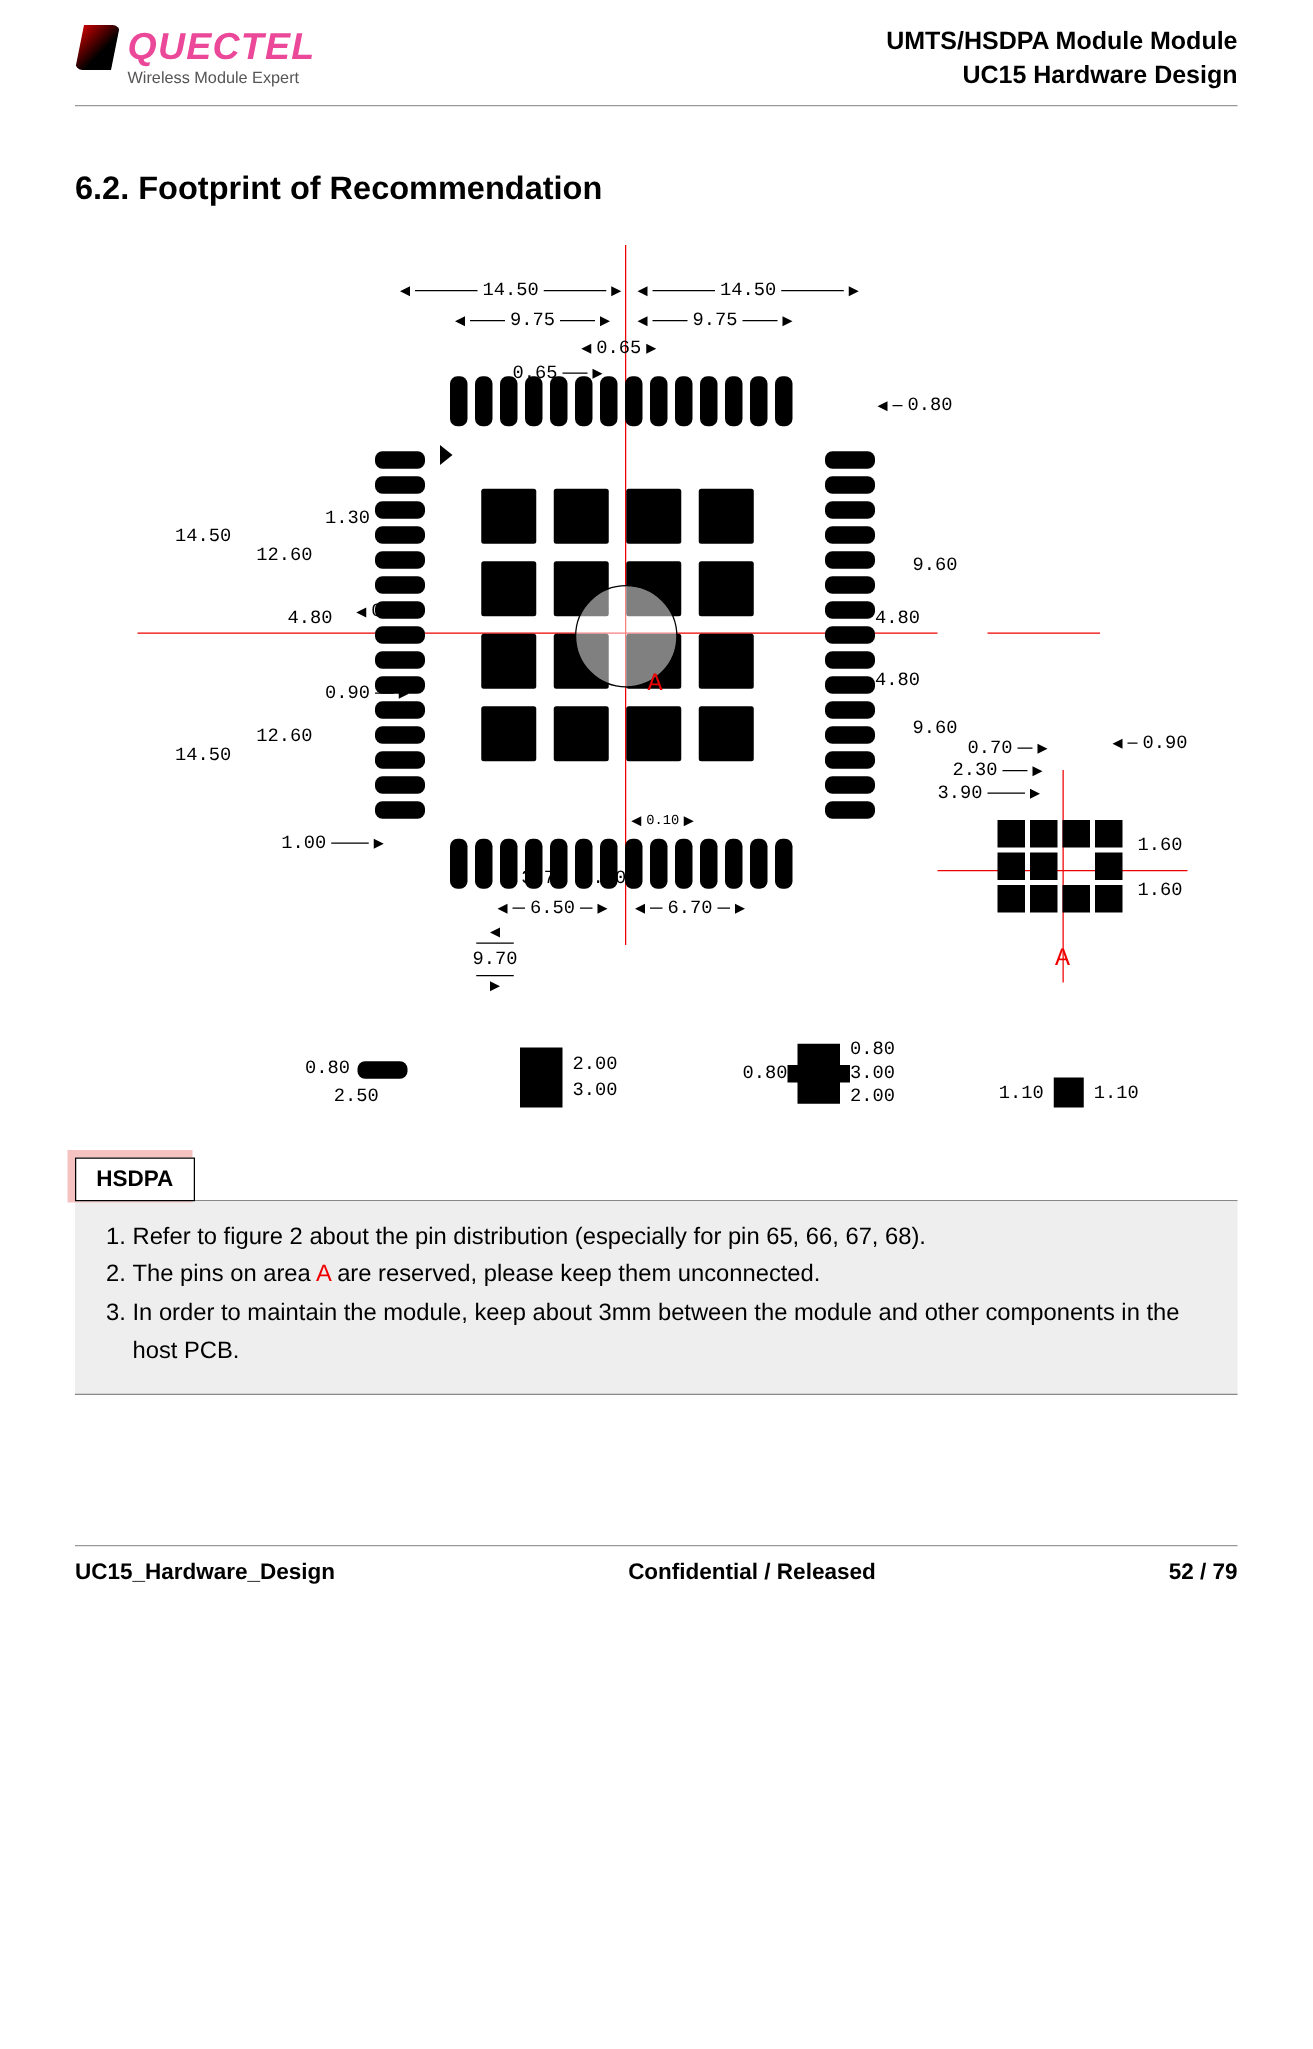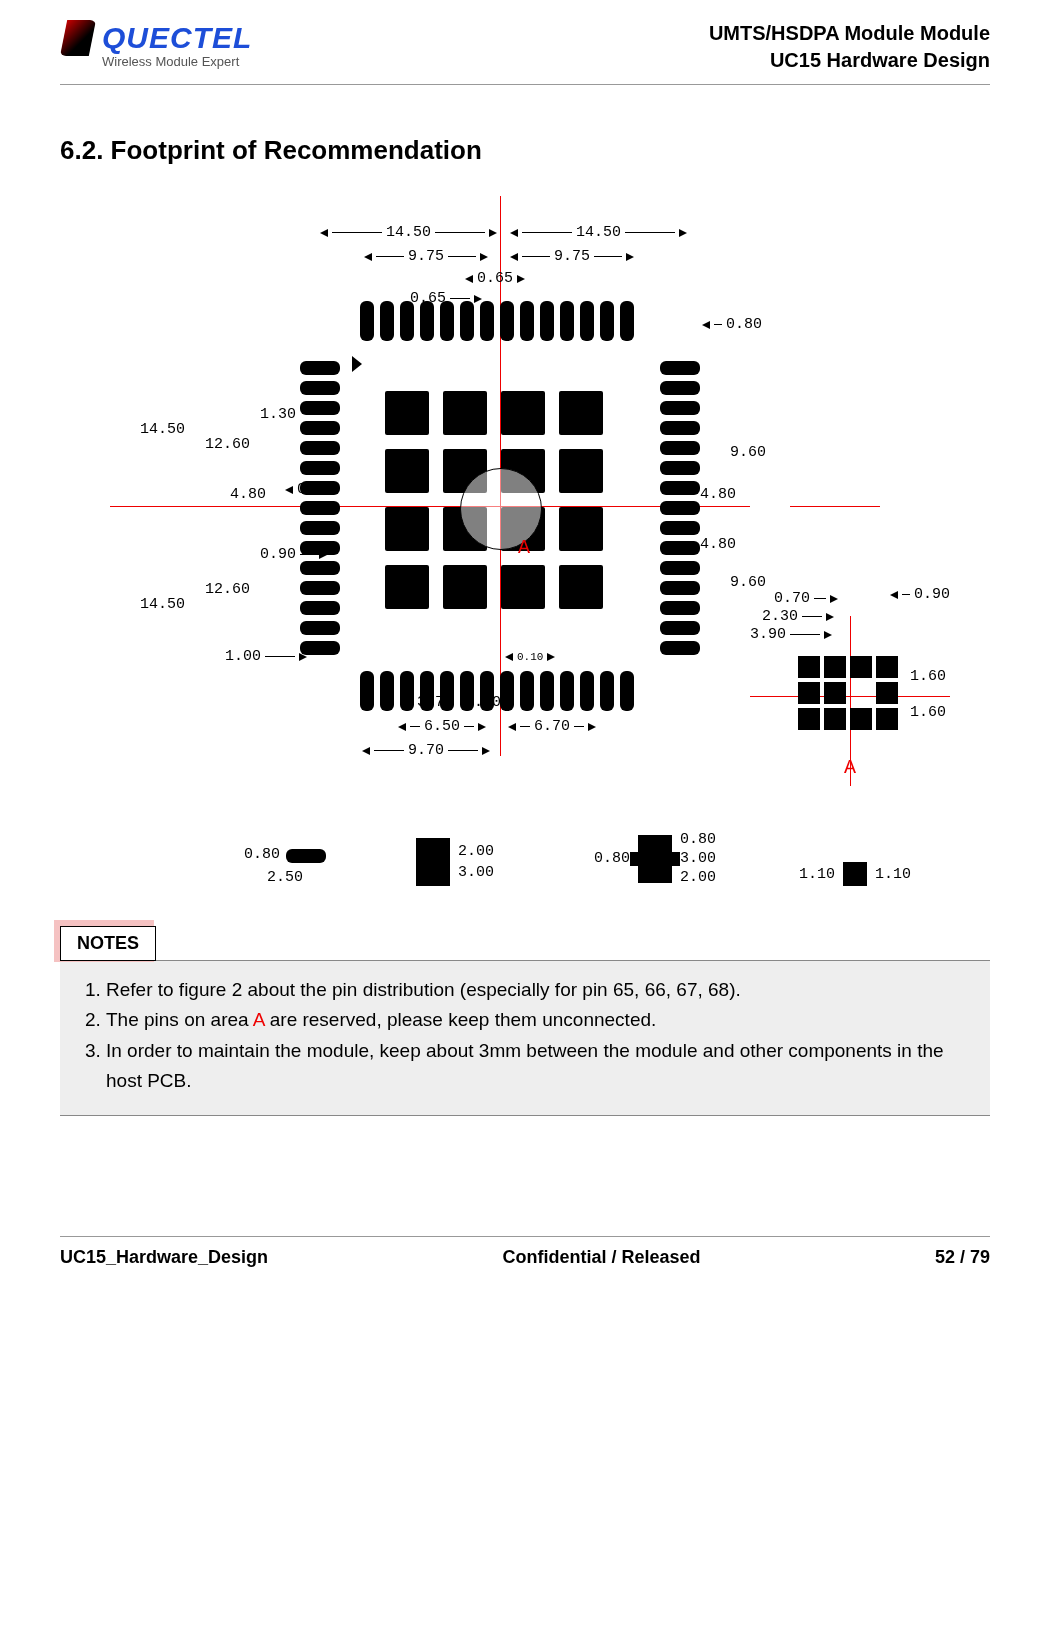--- a/index.html
+++ b/index.html
@@ -29,21 +29,21 @@
     width: 36px; height: 36px; position: relative;
   }
   .logo-shape::before {
     content: ""; position: absolute; inset: 0;
     background: linear-gradient(135deg,#e00 0%,#000 60%);
     clip-path: polygon(20% 0,100% 0,80% 100%,0 100%);
     border-radius: 6px;
   }
   .logo-text {
     font-size: 30px; font-weight: 700; font-style: italic; letter-spacing: 1px;
-    color: #1d4ed8;
+    color: #ec4899;
   }
   .logo-tag { font-size: 13px; color: #555; margin-left: 42px; margin-top:-2px; }
   .hdr-right { text-align: right; font-weight: 700; font-size: 20px; line-height: 1.35; }
   .section-heading {
     font-size: 26px; font-weight: 700; margin: 50px 0 30px 0;
   }
   .figure-wrap {
     width: 830px; margin: 0 auto 30px auto;
     position: relative;
   }
@@ -314,21 +314,21 @@
       </div>
       <div class="dim" style="left:175px; top:285px;">
         <span class="arrL"></span>
           <span>0.40</span>
       </div>
       <div class="dim" style="left:150px; top:350px;">
         <span>0.90</span>
           <span class="dim-line" style="width:15px"></span>
           <span class="arrR"></span>
       </div>
-      <div class="dim" style="left:115px; top:452px;">
+      <div class="dim" style="left:115px; top:470px;">
         <span>1.00</span>
           <span class="dim-line" style="width:30px"></span>
           <span class="arrR"></span>
       </div>
 
       <div class="dim" style="left:592px; top:120px;">
         <span class="arrL"></span>
           <span class="dim-line" style="width:8px"></span>
           <span>0.80</span>
       </div>
@@ -360,21 +360,21 @@
           <span class="dim-line" style="width:10px"></span>
           <span class="arrR"></span>
       </div>
       <div class="dim" style="left:398px; top:522px;">
         <span class="arrL"></span>
           <span class="dim-line" style="width:10px"></span>
           <span>6.70</span>
           <span class="dim-line" style="width:10px"></span>
           <span class="arrR"></span>
       </div>
-      <div class="dim" style="left:252px; top:546px;">
+      <div class="dim" style="left:268px; top:546px;flex-direction:column;">
         <span class="arrL"></span>
           <span class="dim-line" style="width:30px"></span>
           <span>9.70</span>
           <span class="dim-line" style="width:30px"></span>
           <span class="arrR"></span>
       </div>
       <div class="dim" style="left:395px; top:455px; font-size:11px;">
         <span class="arrL"></span>
           <span>0.10</span>
           <span class="arrR"></span>
@@ -467,21 +467,21 @@
             <div><span>1.10</span></div>
           </div>
         </div>
       </div>
 
     </div>
   </div>
 
   <div class="notes-label-wrap">
     <div class="notes-tab-back"></div>
-    <div class="notes-tab">NOTES</div>
+    <div class="notes-tab">HSDPA</div>
     <div class="notes-rule"></div>
     <div class="notes-body">
       <ol>
         <li><span>Refer to figure 2 about the pin distribution (especially for pin 65, 66, 67, 68).</span></li>
         <li><span>The pins on area </span><span class="areaA">A</span><span> are reserved, please keep them unconnected.</span></li>
         <li><span>In order to maintain the module, keep about 3mm between the module and other components in the host PCB.</span></li>
       </ol>
     </div>
   </div>
 

